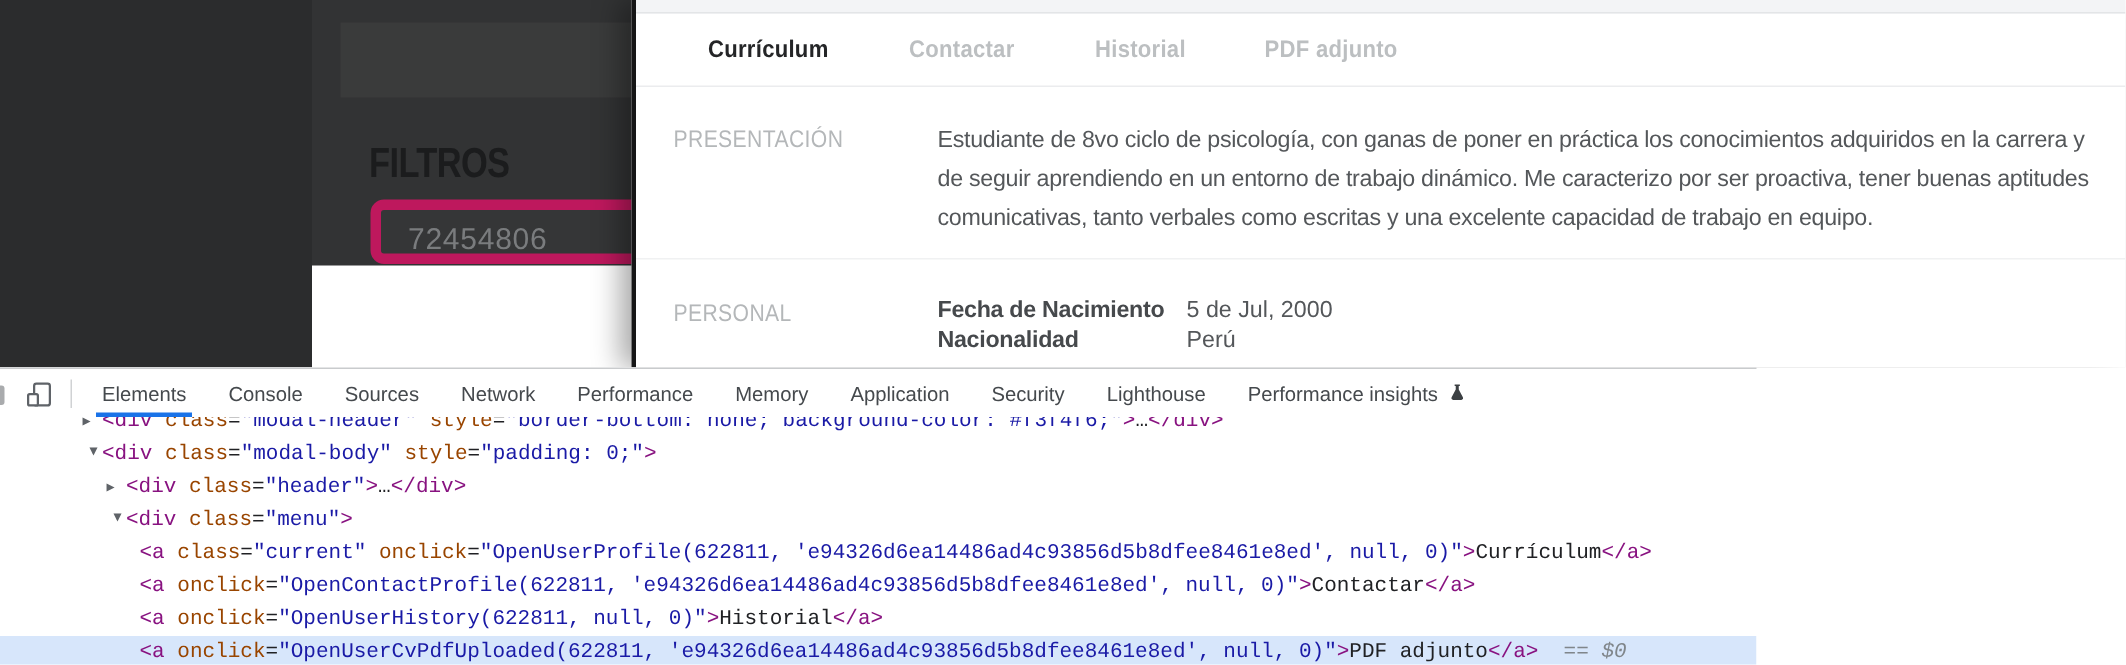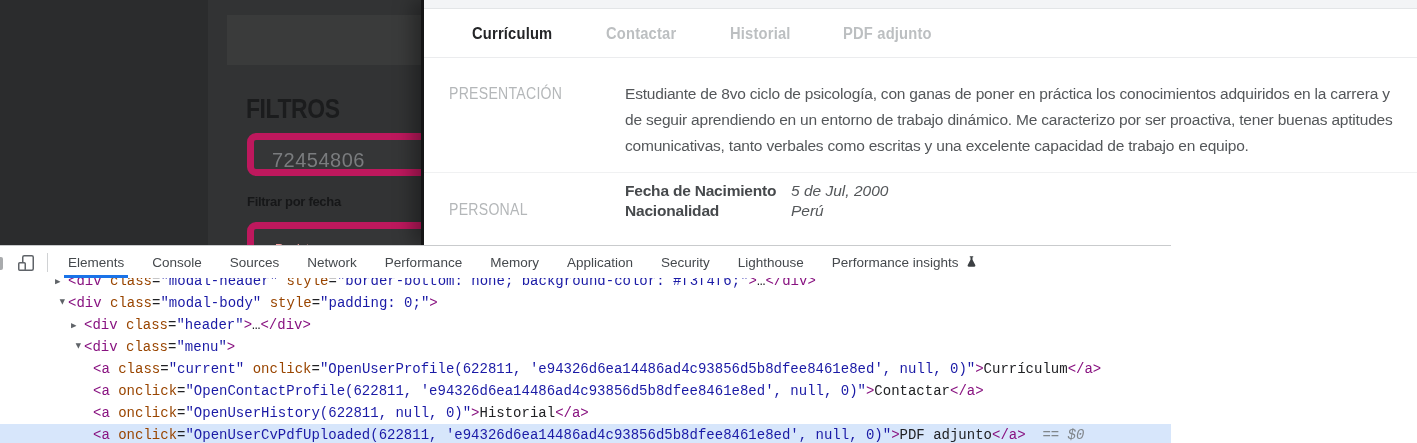--- a/index.html
+++ b/index.html
@@ -3,21 +3,21 @@
 <meta charset="utf-8">
 <style>
   * { margin:0; padding:0; box-sizing:border-box; }
   html,body { width:1417px; height:443px; overflow:hidden; background:#fff;
               font-family:"Liberation Sans", sans-serif; }
   .stage { position:relative; width:1417px; height:443px; overflow:hidden; }
 
   
   .page-area { position:absolute; left:0; top:0; width:1417px; height:245px; overflow:hidden; }
   .backdrop-left { position:absolute; left:0; top:0; width:208px; height:245px; background:#2b2c2d; }
-  .filter-panel { position:absolute; left:208px; top:0; width:216px; height:245px; background:#323334; overflow:hidden; }
+  .filter-panel { position:absolute; left:208px; top:0; width:216px; height:177px; background:#323334; overflow:hidden; }
   .panel-header-box { position:absolute; left:19px; top:15px; width:197px; height:50px; background:#3a3b3b; }
   .filters-title { position:absolute; left:38px; top:93px; font-size:28px; font-weight:700;
                    color:#1b1c1d; letter-spacing:-0.5px; transform:scaleX(0.82); transform-origin:left; }
   .dark-input { position:absolute; left:39px; width:200px; background:#353637;
                 border:7px solid #be185d; border-radius:9px; color:#7a7c7e; }
   .dni-input { top:133px; height:43px; font-size:20px; line-height:41px; padding-left:18px; letter-spacing:0.5px; }
   .date-label { position:absolute; left:39px; top:194px; font-size:13px; font-weight:700; color:#161718; letter-spacing:-0.3px; }
   .date-select { top:222px; height:40px; font-size:12px; line-height:40px; padding-left:21px; color:#fca5a5; }
 
   .modal { position:absolute; left:421px; top:0; width:996px; height:245px; background:#fff;
@@ -26,24 +26,24 @@
   .modal-tabs { position:absolute; left:48px; top:10px; height:47px; display:flex; align-items:center; gap:47px; }
   .mtab { font-size:16px; font-weight:700; color:#bcbfc1; letter-spacing:0.2px; cursor:pointer; transform:scaleX(0.92); transform-origin:left; }
   .mtab.active { color:#242527; }
   .tabs-border { position:absolute; left:0; top:57px; width:100%; height:1px; background:#ebecee; }
   .sec-label { position:absolute; left:25px; font-size:16px; color:#b4b7b9; letter-spacing:0.3px; transform:scaleX(0.88); transform-origin:left; }
   .presentation-label { top:85px; }
   .sec-text { position:absolute; left:201px; top:81px; width:778px; font-size:15.5px; line-height:26px;
               color:#54575a; letter-spacing:-0.2px; }
   .section-divider { position:absolute; left:0; top:172px; width:100%; height:1px; background:#f0f1f2; }
   .personal-label { top:201px; }
-  .personal-fields { position:absolute; left:201px; top:181px; }
+  .personal-fields { position:absolute; left:201px; top:197px; }
   .pfield { display:flex; font-size:15.5px; line-height:20px; }
   .pfield .fname { width:166px; font-weight:700; color:#46494c; letter-spacing:-0.2px; }
-  .pfield .fvalue { color:#54575a;font-style:italic; }
+  .pfield .fvalue { color:#54575a; }
 
   
   .devtools { position:absolute; left:0; top:245px; width:1171px; height:198px; background:#fff; border-top:1px solid #c9cbcd; }
   .dt-toolbar { position:absolute; left:0; top:1px; width:100%; height:31px; background:#fff; display:flex; align-items:center; }
   .dt-sliver { position:absolute; left:0px; top:10px; width:3px; height:13px; background:#a9abad; border-radius:0 2px 2px 0; }
   .device-btn { width:34px; height:26px; margin-left:9px; display:flex; align-items:center; justify-content:center; cursor:pointer; }
   .dt-sep { width:1px; height:19px; background:#d0d2d4; margin:0 6px 0 4px; }
   .dt-tabs { display:flex; align-items:stretch; height:31px; }
   .dt-tab { position:relative; display:flex; align-items:center; gap:5px; padding:0 14px; font-size:13.5px;
             color:#45494d; cursor:pointer; white-space:nowrap; }

